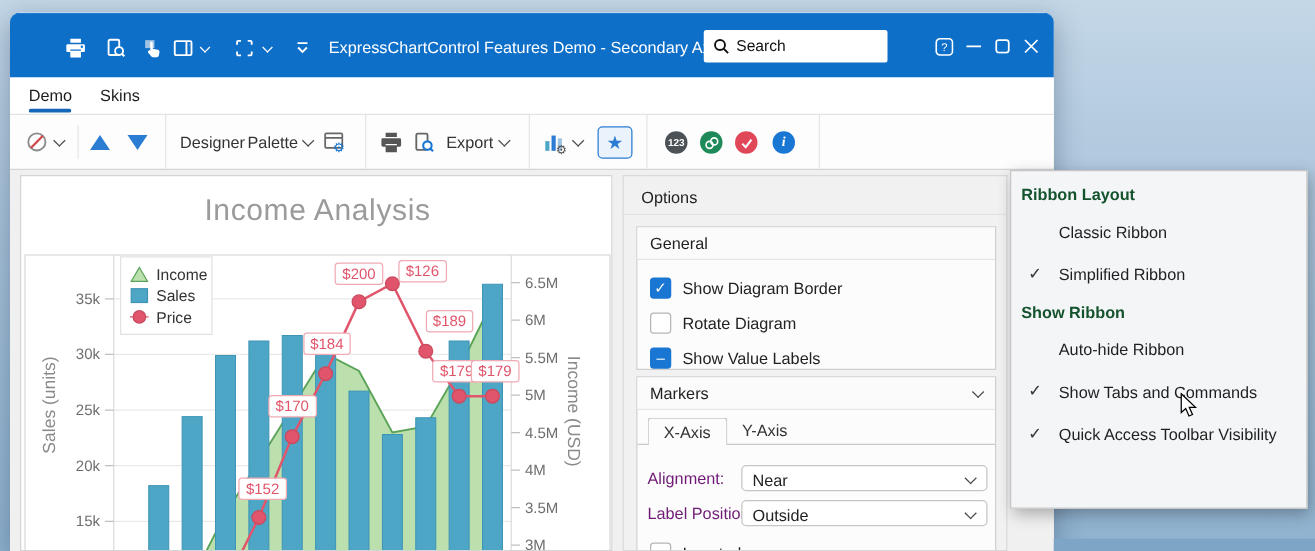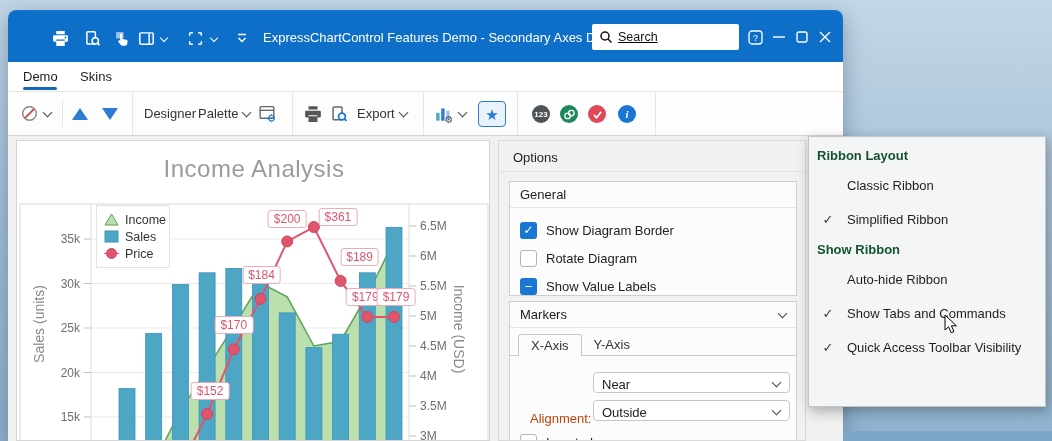--- a/index.html
+++ b/index.html
@@ -11,22 +11,22 @@
   
   .window { position:absolute; left:8px; top:10px; width:835px; height:431px;
     border-radius:8px 8px 0 0; background:#fff;
     box-shadow:0 6px 22px rgba(20,40,70,.35); }
   .titlebar { position:absolute; left:0; top:0; width:100%; height:52px;
     background:#0e6fc9; border-radius:8px 8px 0 0; border-top:1px solid #1877cf; }
   .tb-ico { position:absolute; top:17px; width:20px; height:20px; display:flex;
     align-items:center; justify-content:center; cursor:default; }
   .title-text { position:absolute; left:255px; top:0; height:52px; display:flex;
     align-items:center; color:#fff; font-size:13px; white-space:nowrap; }
-  .searchbox { position:absolute; left:584px; top:13px; width:147px; height:26px;
-    background:#fff; border-radius:2px; display:flex; align-items:center; padding-left:7px;text-decoration:underline; }
+  .searchbox { position:absolute; left:555px; top:13px; width:147px; height:26px;
+    background:#fff; border-radius:2px; display:flex; align-items:center; padding-left:7px; }
   .searchbox span { font-size:12.5px; color:#111; margin-left:5px; }
   .winbtn { position:absolute; top:16px; width:22px; height:20px; display:flex;
     align-items:center; justify-content:center; color:#fff; }
   .chv { width:7px; height:7px; border-right:1.6px solid #4a4a4a;
     border-bottom:1.6px solid #4a4a4a; transform:rotate(45deg); display:inline-block; }
   .chv.w { border-color:#fff; width:6px; height:6px; }
 
   
   .tabrow { position:absolute; left:0; top:52px; width:100%; height:30px;
     background:#fff; border-bottom:1px solid #e3e3e3; }
@@ -88,21 +88,21 @@
   .cb.indet   { background:#1976d2; }
   .cb.un { background:#fff; border:1px solid #b5b5b5; }
   .cb .mk { color:#fff; font-size:12px; line-height:1; }
   .tabs2 { position:absolute; left:8px; top:32px; height:22px; display:flex; }
   .tab2 { padding:3px 12px 0; font-size:13px; color:#333; }
   .tab2.active { background:#fcfcfc; border:1px solid #c9c9c9; border-bottom:none;
     border-radius:3px 3px 0 0; position:relative; top:0; z-index:2; }
   .tabpage { position:absolute; left:0; top:53px; right:0; bottom:-40px;
     border-top:1px solid #c9c9c9; margin-top:0; }
   .fieldrow { position:absolute; left:0; width:100%; height:21px; }
-  .fieldrow .lb { position:absolute; left:20px; top:3px; font-size:13px; color:#c2410c;margin-top:36px; }
+  .fieldrow .lb { position:absolute; left:8px; top:3px; font-size:13px; color:#701a75; }
   .dd { position:absolute; left:83px; top:0; width:197px; height:21px; background:#fff;
     border:1px solid #c6c6c6; border-radius:4px; font-size:13px; color:#222;
     display:flex; align-items:flex-end; padding-left:8px; }
   .dd .chv { position:absolute; right:9px; top:6px; }
 
   
   .menu { position:absolute; left:808px; top:136px; width:238px; height:271px;
     background:#f4f5f7; border:1px solid #c6c6c6;
     box-shadow:2px 4px 12px rgba(0,0,0,.3); padding-top:5px; }
   .menu-hdr { height:26px; display:flex; align-items:center; padding-left:8px;
@@ -358,21 +358,21 @@
           <circle cx="296.9" cy="86.0" r="5.5" fill="#e0556b" stroke="#c94a5e"></circle>
           <circle cx="323.6" cy="139.9" r="5.5" fill="#e0556b" stroke="#c94a5e"></circle>
           <circle cx="350.29999999999995" cy="175.9" r="5.5" fill="#e0556b" stroke="#c94a5e"></circle>
           <circle cx="377" cy="175.9" r="5.5" fill="#e0556b" stroke="#c94a5e"></circle>
         </svg>
       <div id="price-labels" style="position:absolute;left:0;top:0;width:474px;height:301px;pointer-events:none">
           <div class="price-label" style="left: 193.1px; top: 250px;">$152</div>
           <div class="price-label" style="left: 216.8px; top: 184.272px;">$170</div>
           <div class="price-label" style="left: 244.5px; top: 133.928px;">$184</div>
           <div class="price-label" style="left: 270.2px; top: 78.392px;">$200</div>
-          <div class="price-label" style="left: 320.9px; top: 76.008px;">$361</div>
+          <div class="price-label" style="left: 320.9px; top: 76.008px;">$126</div>
           <div class="price-label" style="left: 323.6px; top: 115.948px; margin-left: 19px;">$189</div>
           <div class="price-label" style="left: 348.3px; top: 155.908px;">$179</div>
           <div class="price-label" style="left: 379px; top: 155.908px;">$179</div>
         </div>
       <div class="legend">
         <div class="legend-row">
           <svg width="15" height="13" viewBox="0 0 15 13">
               <polygon points="7.5,1 14,12 1,12" fill="#bcdfae" stroke="#5aa357"></polygon>
             </svg>
           <span>Income</span>

